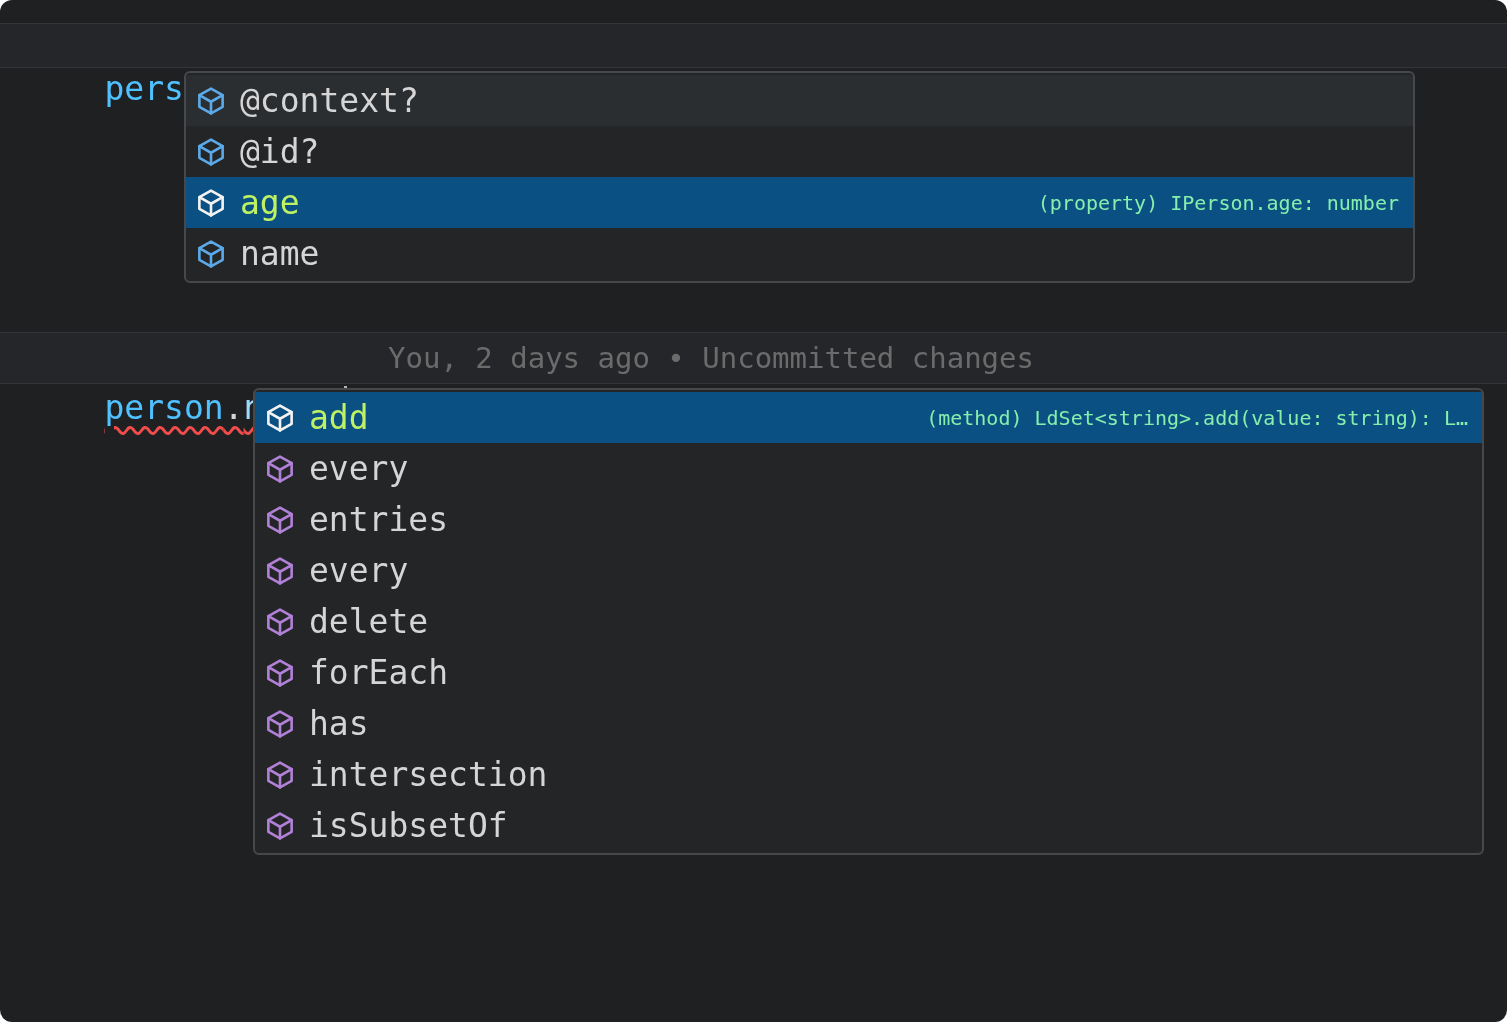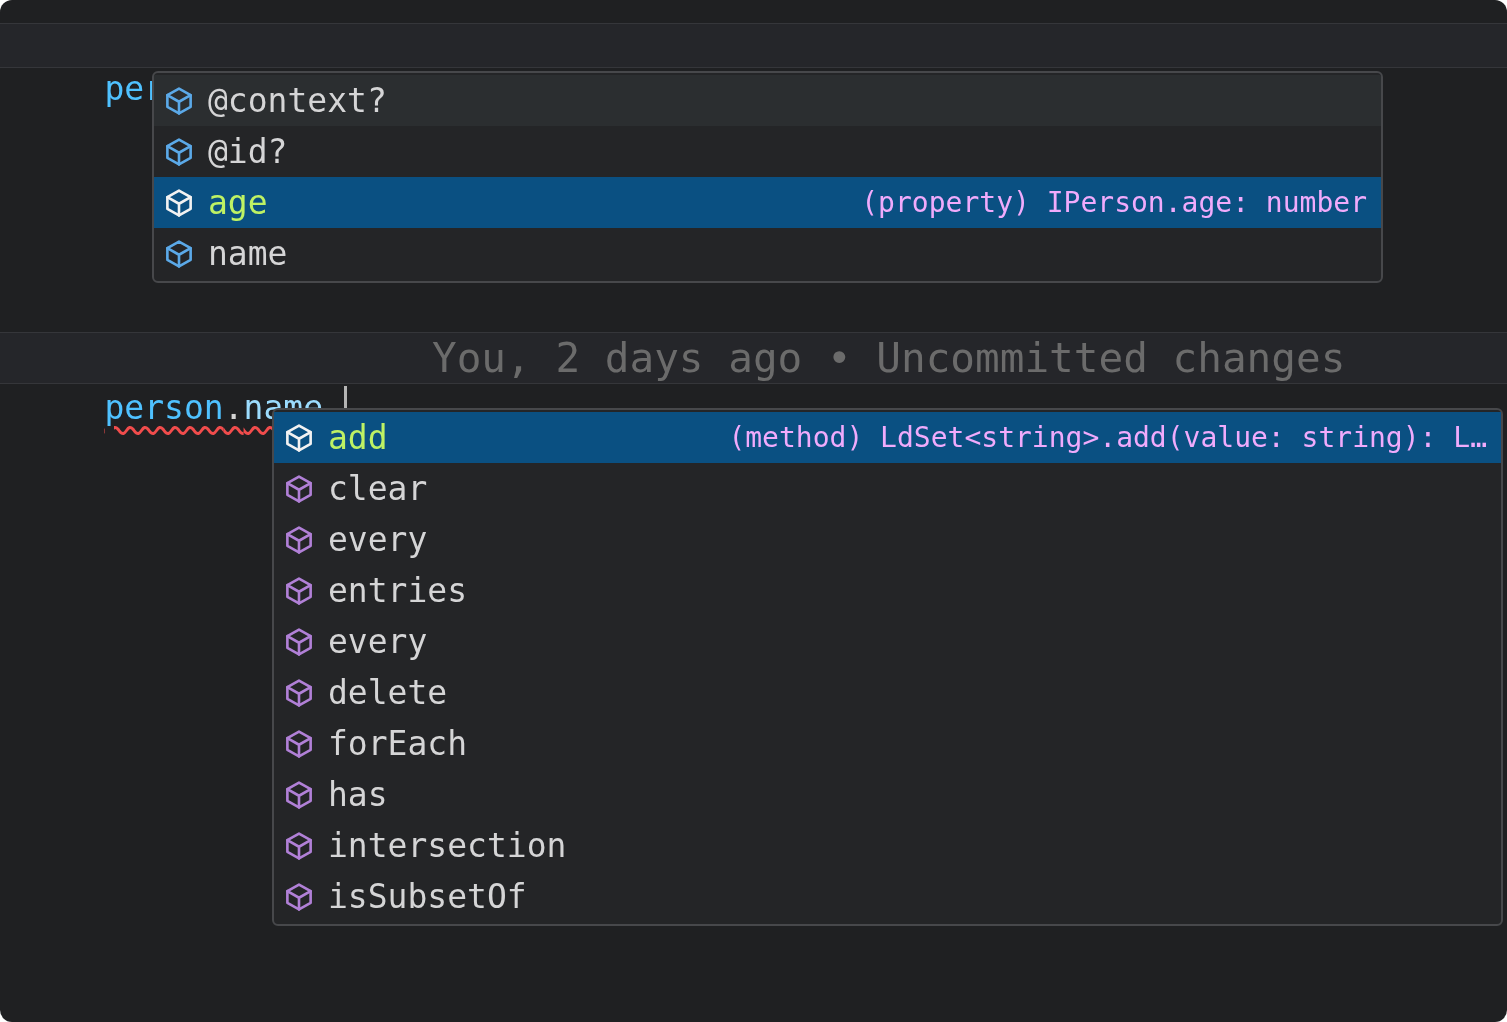--- a/index.html
+++ b/index.html
@@ -32,54 +32,54 @@
     text-decoration-color:#F14C4C;
     text-decoration-thickness:3px;
     text-underline-offset:7px;
   }
   .cursor{
     display:inline-block;width:3px;height:40px;
     background:#b4b4b4;vertical-align:-7px;margin-left:1px;
   }
   .blame{
     position:absolute;left:388px;top:0;
-    color:#6b6b6b;font-size:41px;line-height:50px;margin-left:44px;
+    color:#6b6b6b;font-size:29px;line-height:50px;
   }
   
   .suggest{
     position:absolute;
     width:1231px;
     background:#242527;
     border:2px solid #47484b;
     border-radius:6px;
     padding:2px 0;
   }
-  .suggest-top{left:152px;top:71px;}
-  .suggest-bottom{left:272px;top:388px;margin-top:20px;}
+  .suggest-top{left:184px;top:71px;}
+  .suggest-bottom{left:253px;top:388px;}
   .suggest .row{
     display:flex;align-items:center;
     height:51px;padding:0 14px 0 10px;
     overflow:hidden;white-space:pre;
   }
   .suggest .row.hover{background:#2b2e30;}
   .suggest .row.selected{background:#0A5082;}
   .suggest .icon{
     flex:0 0 auto;width:30px;height:30px;margin-right:14px;
     display:inline-flex;align-items:center;justify-content:center;
   }
   .suggest .icon svg{width:30px;height:30px;display:block;}
   .row.kind-field .icon{color:#5BA9E8;}
   .row.kind-method .icon{color:#B180D7;}
   .row.selected .icon{color:#f2f2f2;}
   .suggest .label{
     font-size:33px;color:#d5d5d6;line-height:51px;
   }
   .row.selected .label{color:#bef264;font-weight:400;}
   .suggest .detail{
-    margin-left:auto;font-size:28px;color:#f0abfc;
+    margin-left:auto;font-size:20px;color:#86efac;
     overflow:hidden;flex:0 1 auto;
   }
 </style>
 </head>
 <body>
 
 <div class="screen">
 
   <div class="code-line line-1">
     <span class="tok-var">person</span><span class="tok-punct squiggly">.</span><span class="tok-punct squiggly">;</span>
@@ -146,30 +146,20 @@
         <span class="label">add</span>
         <span class="detail">(method) LdSet&lt;string&gt;.add(value: string): L…</span>
       </div>
       <div class="row kind-method">
         <span class="icon">
           <svg viewBox="0 0 16 16" fill="none" stroke="currentColor" stroke-width="1.4" stroke-linejoin="round" stroke-linecap="round">
             <path d="M8 1.4 L14.2 4.9 V11.1 L8 14.6 L1.8 11.1 V4.9 Z"></path>
             <path d="M1.8 4.9 L8 8.4 L14.2 4.9 M8 8.4 V14.6"></path>
           </svg>
         </span>
-        <span class="label">clear</span>
-        
-      </div>
-      <div class="row kind-method">
-        <span class="icon">
-          <svg viewBox="0 0 16 16" fill="none" stroke="currentColor" stroke-width="1.4" stroke-linejoin="round" stroke-linecap="round">
-            <path d="M8 1.4 L14.2 4.9 V11.1 L8 14.6 L1.8 11.1 V4.9 Z"></path>
-            <path d="M1.8 4.9 L8 8.4 L14.2 4.9 M8 8.4 V14.6"></path>
-          </svg>
-        </span>
         <span class="label">every</span>
         
       </div>
       <div class="row kind-method">
         <span class="icon">
           <svg viewBox="0 0 16 16" fill="none" stroke="currentColor" stroke-width="1.4" stroke-linejoin="round" stroke-linecap="round">
             <path d="M8 1.4 L14.2 4.9 V11.1 L8 14.6 L1.8 11.1 V4.9 Z"></path>
             <path d="M1.8 4.9 L8 8.4 L14.2 4.9 M8 8.4 V14.6"></path>
           </svg>
         </span>

